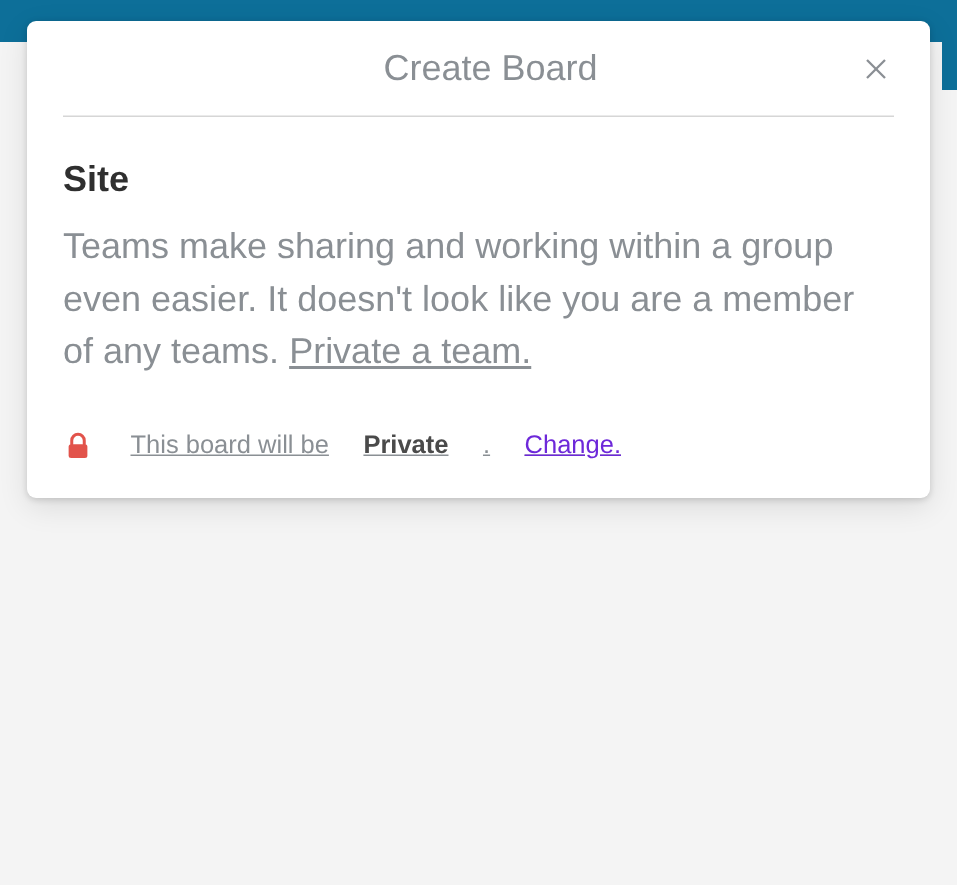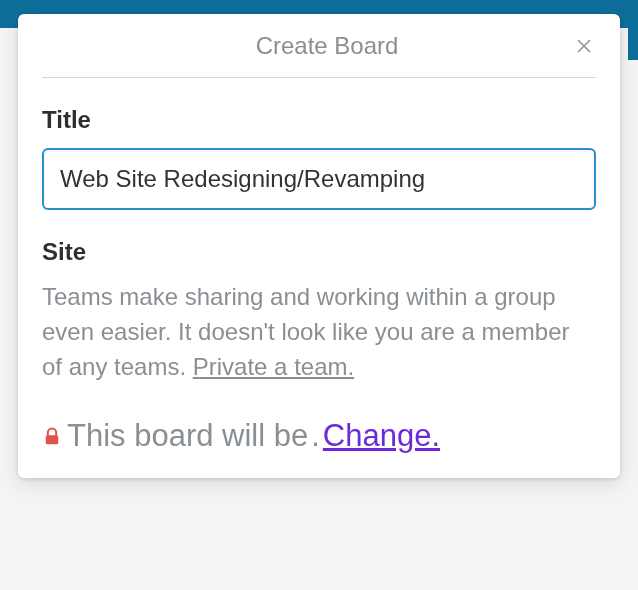--- a/index.html
+++ b/index.html
@@ -104,26 +104,27 @@
       color: #8a8f94;
       margin-top: 8px;
     }
     .team-description a {
       color: #8a8f94;
       text-decoration: underline;
       cursor: pointer;
     }
     .visibility-row {
       margin-top: 34px;
-      font-size: 31px;
+      font-size: 17px;
       color: #8a8f94;
       display: flex;
       align-items: center;
-      gap: 3px;
+      gap: 23px;
       flex-wrap: wrap;
+      text-decoration: underline;
     }
     .lock-icon {
       display: inline-flex;
       align-items: center;
       margin-right: 2px;
     }
     .lock-icon svg {
       width: 20px;
       height: 22px;
     }
@@ -160,37 +161,34 @@
   <div class="popover-header">
     <div class="popover-title">Create Board</div>
     <div class="close-icon">
       <svg viewBox="0 0 24 24" fill="none">
         <line x1="4" y1="4" x2="20" y2="20"></line>
         <line x1="20" y1="4" x2="4" y2="20"></line>
       </svg>
     </div>
   </div>
 
-  <div class="field-group">
-    <label class="field-label">Title</label>
-    <input type="text" class="title-input" value="Web Site Redesigning/Revamping" style="">
-  </div>
 
   <div class="field-group">
     <label class="field-label">Site</label>
     <div class="team-description">
       <span>Teams make sharing and working within a group even easier. It doesn't look like you are a member of any teams. </span><a>Private a team.</a>
     </div>
   </div>
 
   <div class="visibility-row">
     <span class="lock-icon">
       <svg viewBox="0 0 24 24" fill="none">
         <path d="M7 11 V8 a5 5 0 0 1 10 0 V11" stroke="#e2534b" stroke-width="2.4" fill="none" stroke-linecap="round"></path>
         <rect x="4.5" y="11" width="15" height="11" rx="2" fill="#e2534b"></rect>
       </svg>
     </span>
     <span>This board will be </span>
+    <span class="visibility-private">Private</span>
       <span>. </span>
     <a class="visibility-change">Change.</a>
   </div>
 
 </div>
 
 </body></html>

